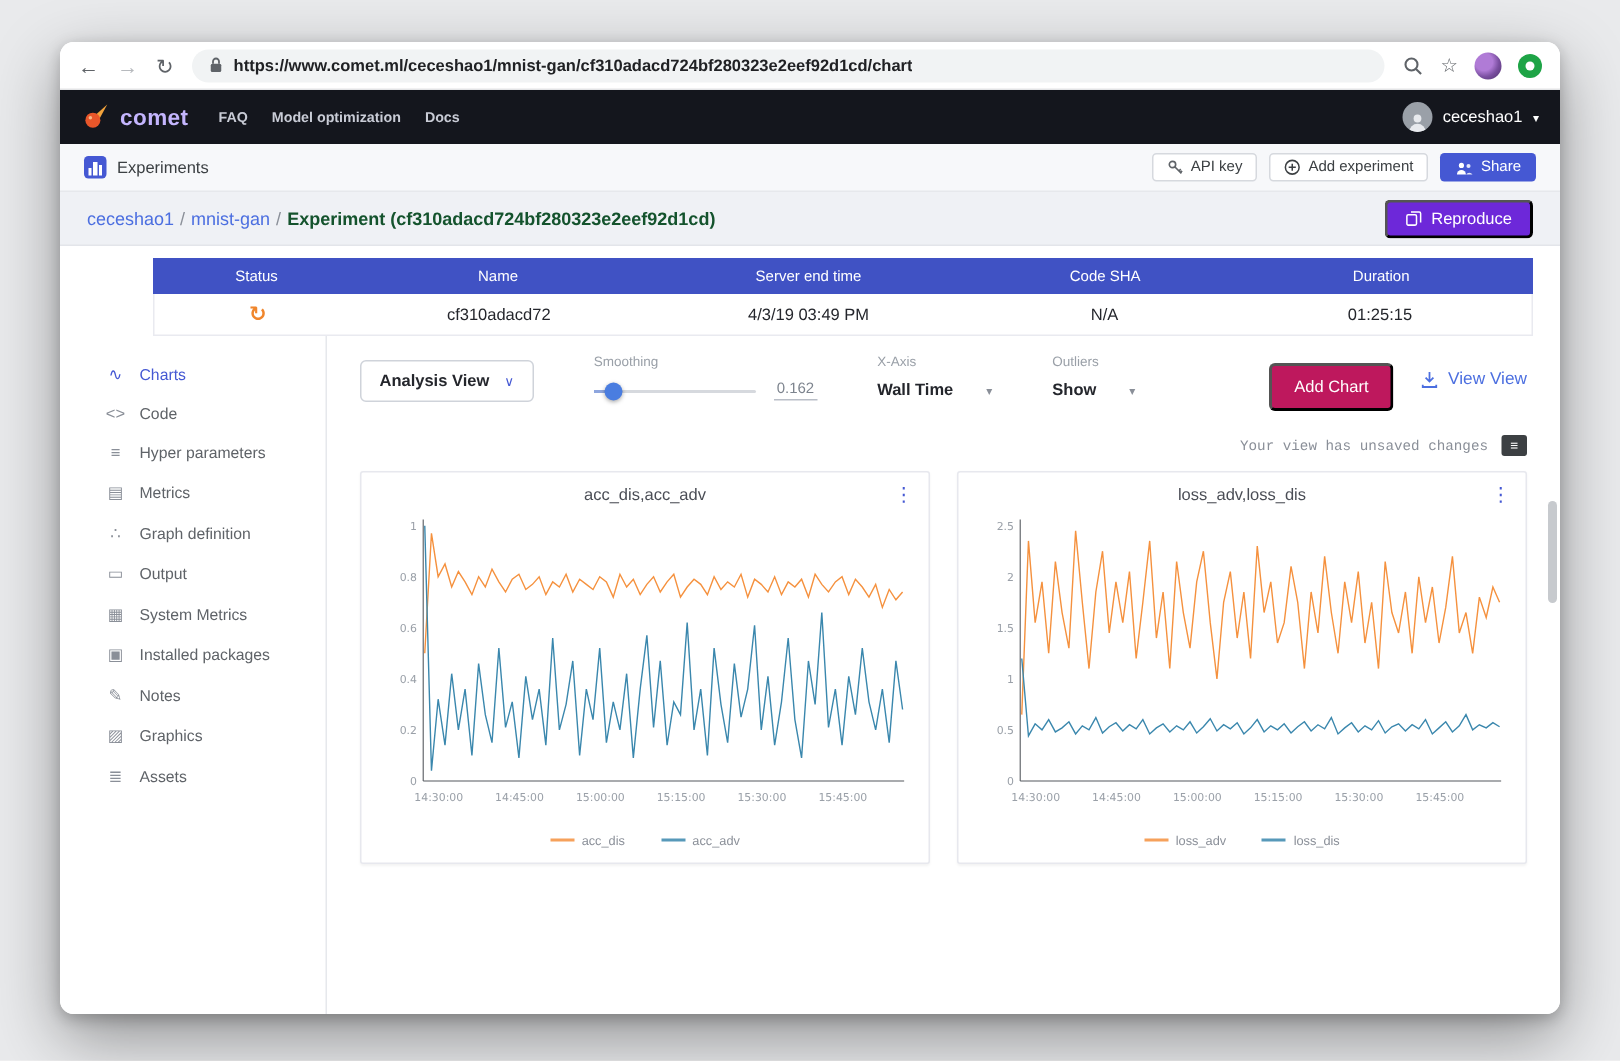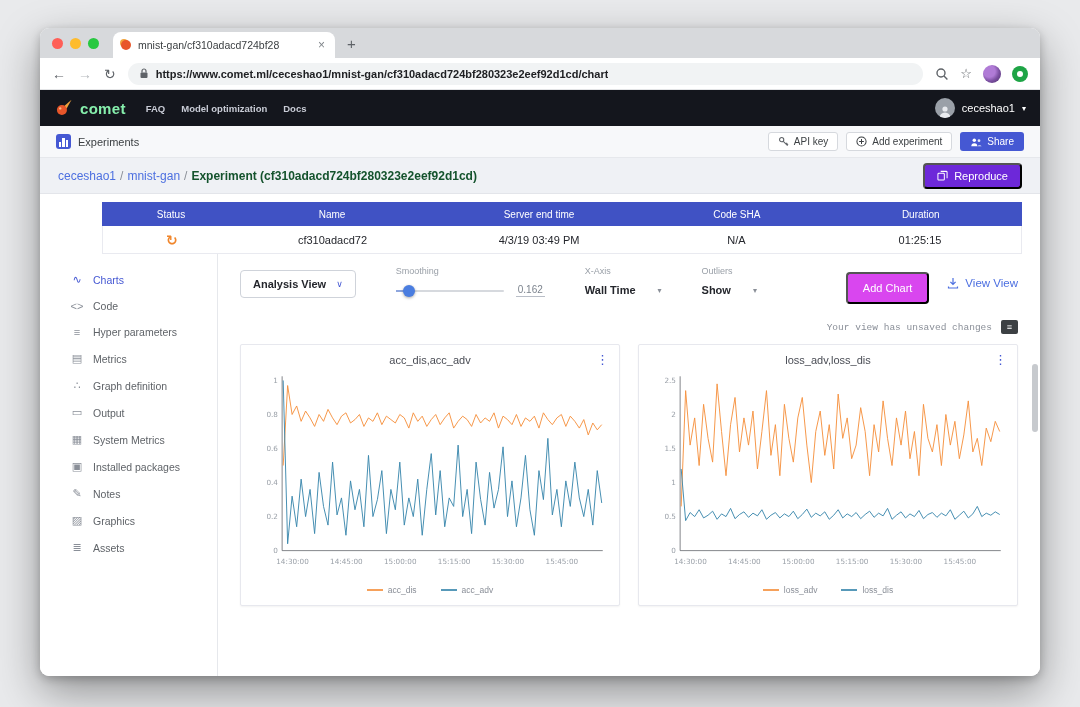--- a/index.html
+++ b/index.html
@@ -33,21 +33,21 @@
   .avatar-grad { width:18px; height:18px; border-radius:50%;
                  background:radial-gradient(circle at 35% 35%, #b07bd6 0 35%, #7a4fa0 60%, #4a2d66 100%); }
   .green-ball { width:16px; height:16px; border-radius:50%; background:#1ea446; position:relative; }
   .green-ball::after { content:""; position:absolute; left:5px; top:5px; width:6px; height:6px;
                        border-radius:50%; background:#fff; }
 
   
   .comet-header { height:36px; background:#14161d; display:flex; align-items:center; padding:0 14px;
                   gap:10px; flex:none; }
   .logo { display:flex; align-items:center; gap:6px; }
-  .wordmark { color:#86efac; font-weight:700; font-size:15px; letter-spacing:.3px; }
+  .wordmark { color:#c4b5fd; font-weight:700; font-size:15px; letter-spacing:.3px; }
   .main-nav { display:flex; gap:16px; margin-left:10px; }
   .main-nav span { font-size:9.5px; color:#c9ccd6; font-weight:700; cursor:pointer; }
   .hdr-right { margin-left:auto; display:flex; align-items:center; gap:7px; }
   .hdr-avatar { width:20px; height:20px; border-radius:50%; background:#9aa0a8; display:flex;
                 align-items:flex-end; justify-content:center; overflow:hidden; }
   .hdr-user { color:#fff; font-size:11px; }
   .hdr-caret { color:#fff; font-size:8px; }
 
   
   .exp-toolbar { height:32px; background:#f7f8fa; border-bottom:1px solid #e6e8ec; display:flex;
@@ -99,21 +99,21 @@
   .ctl-label { font-size:9px; color:#9aa0a8; }
   .slider-row { display:flex; align-items:center; gap:12px; }
   .slider { width:108px; height:2px; background:#d6d9de; border-radius:1px; position:relative; cursor:pointer; }
   .slider-fill { position:absolute; left:0; width:12px; height:2px; background:#8ea6de; }
   .slider-thumb { position:absolute; left:7px; top:-5px; width:12px; height:12px; border-radius:50%;
                   background:#4a7de0; box-shadow:0 1px 3px rgba(0,0,0,.35); cursor:grab; }
   .slider-value { font-size:10px; color:#7d848e; border-bottom:1px solid #b9bec7; padding:0 2px 1px; }
   .dd-value { font-size:11px; font-weight:600; color:#24262c; display:flex; align-items:center; gap:22px;
               cursor:pointer; }
   .dd-value .caret { color:#8a8f98; font-size:8px; }
-  .btn-addchart { margin-left:auto; margin-top:6px; background:#d946ef; color:#fff; font-size:11px;
+  .btn-addchart { margin-left:auto; margin-top:6px; background:#be185d; color:#fff; font-size:11px;
                   border-radius:4px; padding:8px 15px; cursor:pointer; flex:none; }
   .saveview { margin-left:18px; margin-top:11px; color:#4c6fe0; font-size:11.5px; display:flex; gap:6px;
               align-items:center; cursor:pointer; flex:none; }
 
   .unsaved { display:flex; justify-content:flex-end; align-items:center; gap:9px; margin:16px 0 10px; }
   .unsaved-text { font-size:9.5px; color:#8a8f98;font-family:Liberation Mono, monospace; }
   .menu-sq { width:17px; height:14px; background:#3c4043; border-radius:2px; color:#fff; font-size:9px;
              display:flex; align-items:center; justify-content:center; cursor:pointer; line-height:1; }
 
   .charts { display:flex; gap:18px; }
@@ -132,33 +132,20 @@
   .scrollbar { position:absolute; right:1px; top:2px; bottom:2px; width:7px; }
   .sb-thumb { position:absolute; top:108px; height:68px; width:6px; border-radius:3px; background:#c7cace; cursor:grab; }
 
   .icn { display:inline-flex; flex:none; }
 </style>
 </head>
 <body>
 
 <div class="window">
 
-  <div class="tabbar">
-    <div class="traffic">
-      <span class="dot r"></span>
-      <span class="dot y"></span>
-      <span class="dot g"></span>
-    </div>
-    <div class="tab">
-      <span class="favicon"></span>
-      <span class="tab-title">mnist-gan/cf310adacd724bf28</span>
-      <span class="tab-close">×</span>
-    </div>
-    <span class="newtab">+</span>
-  </div>
 
   <div class="addressbar">
     <span class="nav-ic">←</span>
     <span class="nav-ic dis">→</span>
     <span class="nav-ic">↻</span>
     <div class="urlbox">
       <span class="icn">
         <svg width="10" height="11" viewBox="0 0 10 11">
             <rect x="1.5" y="4.5" width="7" height="5.5" rx="1" fill="#5f6368"></rect>
             <path d="M3 4.5V3a2 2 0 0 1 4 0v1.5" fill="none" stroke="#5f6368" stroke-width="1.2"></path>

